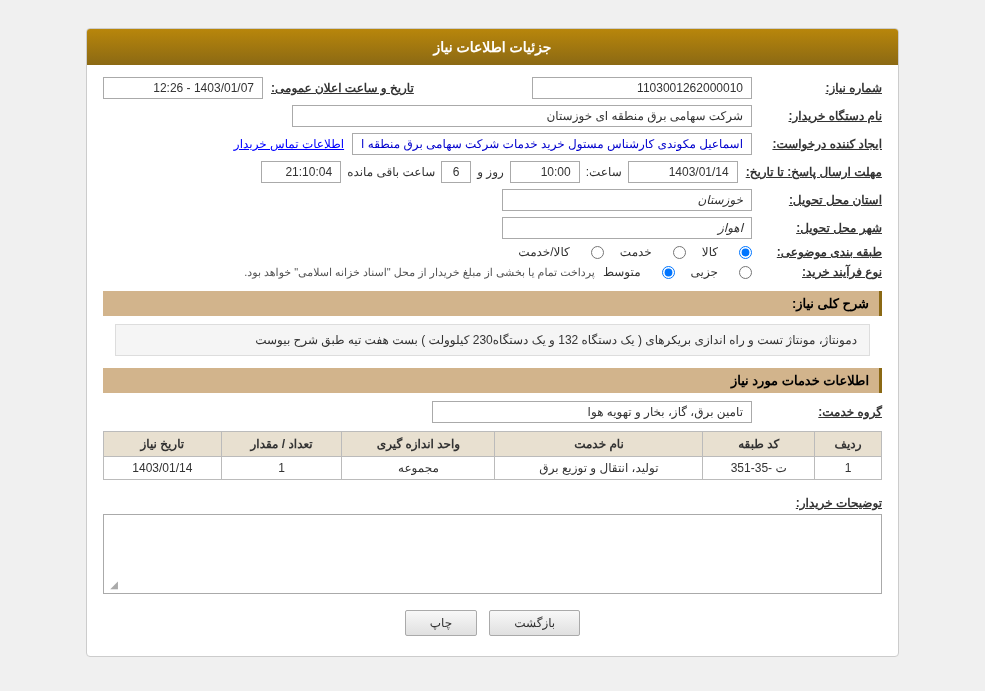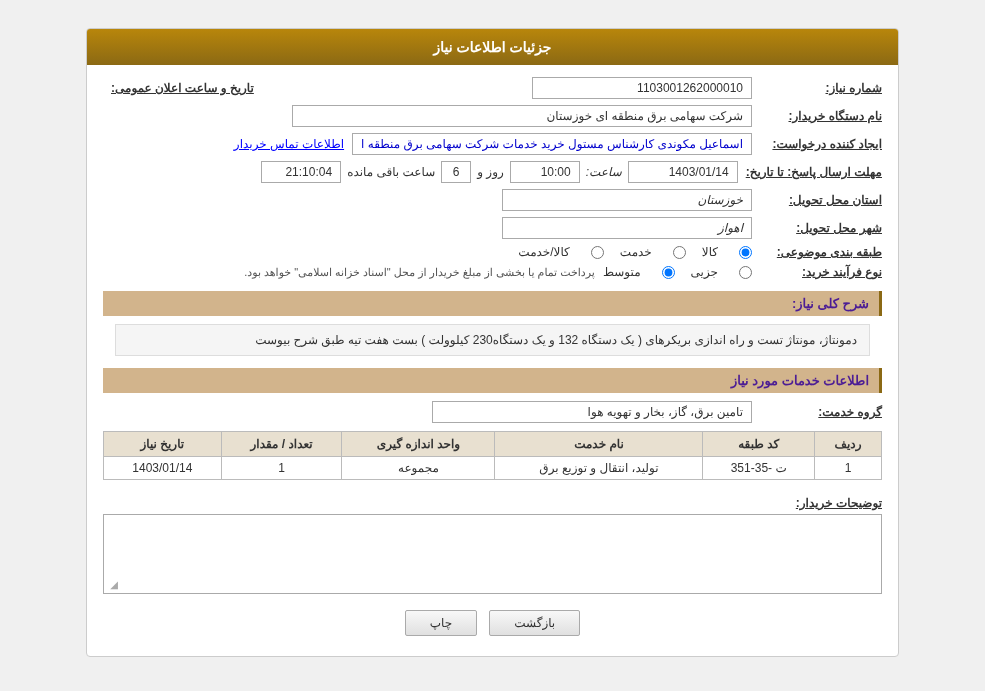--- a/index.html
+++ b/index.html
@@ -27,21 +27,21 @@
       text-align: center;
       padding: 10px;
       font-size: 14px;
       font-weight: bold;
     }
     .card-body {
       padding: 12px 16px;
     }
     .section-header {
       background: #d2b48c;
-      color: #4c1d95;
+      color: #000000;
       font-weight: bold;
       font-size: 13px;
       padding: 5px 10px;
       margin: 12px 0 8px 0;
       border-right: 3px solid #8B6914;
     }
     .info-row {
       display: flex;
       align-items: center;
       margin-bottom: 6px;
@@ -131,37 +131,38 @@
 <div class="page-wrapper">
   <div class="main-card">
     <div class="card-header">جزئیات اطلاعات نیاز</div>
     <div class="card-body">
 
       <div class="info-row">
         <span class="label">شماره نیاز:</span>
         <span class="value-box" style="min-width:220px;">1103001262000010</span>
         <span style="flex:1"></span>
         <span class="label">تاریخ و ساعت اعلان عمومی:</span>
+        <span class="value-box" style="min-width:160px;">1403/01/07 - 12:26</span>
       </div>
 
       <div class="info-row">
         <span class="label">نام دستگاه خریدار:</span>
         <span class="value-box wide" style="min-width:460px;">شرکت سهامی برق منطقه ای خوزستان</span>
       </div>
 
       <div class="info-row">
         <span class="label">ایجاد کننده درخواست:</span>
         <span class="value-box" style="min-width:360px; color:#00c;">اسماعیل مکوندی کارشناس مستول خرید خدمات شرکت سهامی برق منطقه ا</span>
         <span style="margin-right:8px; color:#00f; text-decoration:underline; cursor:pointer;">اطلاعات تماس خریدار</span>
       </div>
 
       <div class="info-row">
         <span class="label">مهلت ارسال پاسخ: تا تاریخ:</span>
         <span class="date-box" style="min-width:110px;">1403/01/14</span>
-        <span style="margin: 0 6px; font-style: italic;">ساعت:</span>
+        <span style="margin: 0 6px;">ساعت:</span>
         <span class="date-box" style="min-width:70px;">10:00</span>
         <span style="margin: 0 6px;">روز و</span>
         <span class="date-box" style="min-width:30px; text-align:center;">6</span>
         <span style="margin: 0 6px;">ساعت باقی مانده</span>
         <span class="date-box" style="min-width:80px;">21:10:04</span>
       </div>
 
       <div class="info-row">
         <span class="label">استان محل تحویل:</span>
         <span class="value-box med">خوزستان</span>

